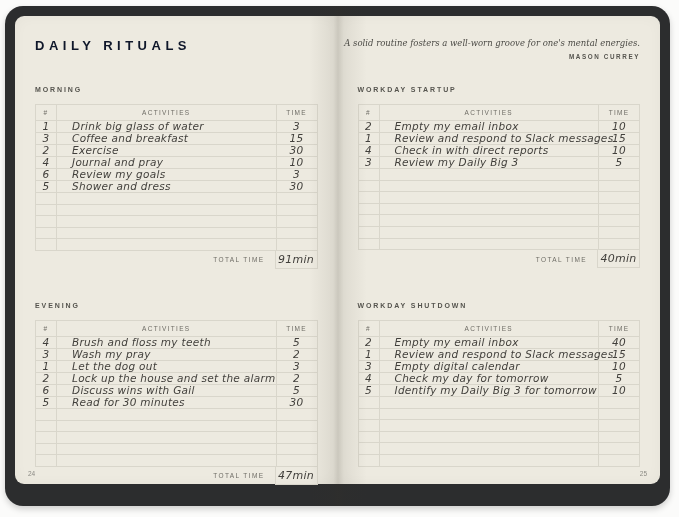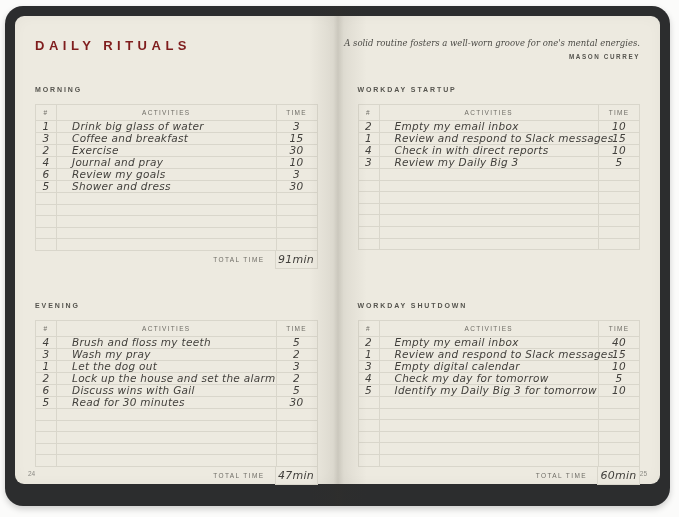--- a/index.html
+++ b/index.html
@@ -18,21 +18,21 @@
   .page{position:relative;width:50%;height:100%;background:var(--page);
         box-shadow:inset 0 0 14px rgba(0,0,0,0.035);}
   .page-left{border-radius:9px 0 0 9px;}
   .page-right{border-radius:0 9px 9px 0;}
   .gutter{position:absolute;left:50%;top:0;bottom:0;width:58px;
           transform:translateX(-50%);pointer-events:none;
           background:linear-gradient(to right,rgba(55,50,38,0) 0%,
             rgba(55,50,38,0.09) 42%,rgba(55,50,38,0.17) 50%,
             rgba(55,50,38,0.08) 60%,rgba(55,50,38,0) 100%);}
   .title{position:absolute;top:22px;left:20px;font-size:13px;font-weight:600;
-         letter-spacing:4.5px;color:#7f1d1d;}
+         letter-spacing:4.5px;color:#0f172a;}
   .quote-block{position:absolute;top:22px;right:20px;text-align:right;}
   .quote{font-family:"DejaVu Serif",serif;font-style:italic;font-size:8.5px;
          color:#4b4a45;}
   .author{margin-top:5px;font-size:6.3px;font-weight:600;letter-spacing:1.6px;
           color:#55544e;}
   .section{position:absolute;left:20px;right:20px;}
   .sec-top{top:70px;}
   .sec-bottom{top:286px;}
   .sec-label{font-size:7px;font-weight:600;letter-spacing:1.9px;color:#55544e;
              margin-bottom:11px;}
@@ -303,20 +303,24 @@
                   <td class="td-act"></td>
                   <td class="td-time"></td>
                 </tr>
                 <tr>
                   <td class="td-num"></td>
                   <td class="td-act"></td>
                   <td class="td-time"></td>
                 </tr>
               </tbody>
           </table>
+          <div class="total-row">
+            <span class="total-label">TOTAL TIME</span>
+            <span class="total-value hand">40min</span>
+          </div>
         </section>
 
         <section class="section sec-bottom">
           <div class="sec-label">WORKDAY SHUTDOWN</div>
           <table class="ritual">
             <colgroup>
                 <col class="c-num">
                 <col>
                 <col class="c-time">
               </colgroup>
@@ -378,24 +382,20 @@
                   <td class="td-act"></td>
                   <td class="td-time"></td>
                 </tr>
                 <tr>
                   <td class="td-num"></td>
                   <td class="td-act"></td>
                   <td class="td-time"></td>
                 </tr>
               </tbody>
           </table>
-          <div class="total-row">
-            <span class="total-label">TOTAL TIME</span>
-            <span class="total-value hand">60min</span>
-          </div>
         </section>
 
         <div class="pagenum pn-right">25</div>
       </div>
 
     </div>
     <div class="gutter"></div>
   </div>
 </div>
 

